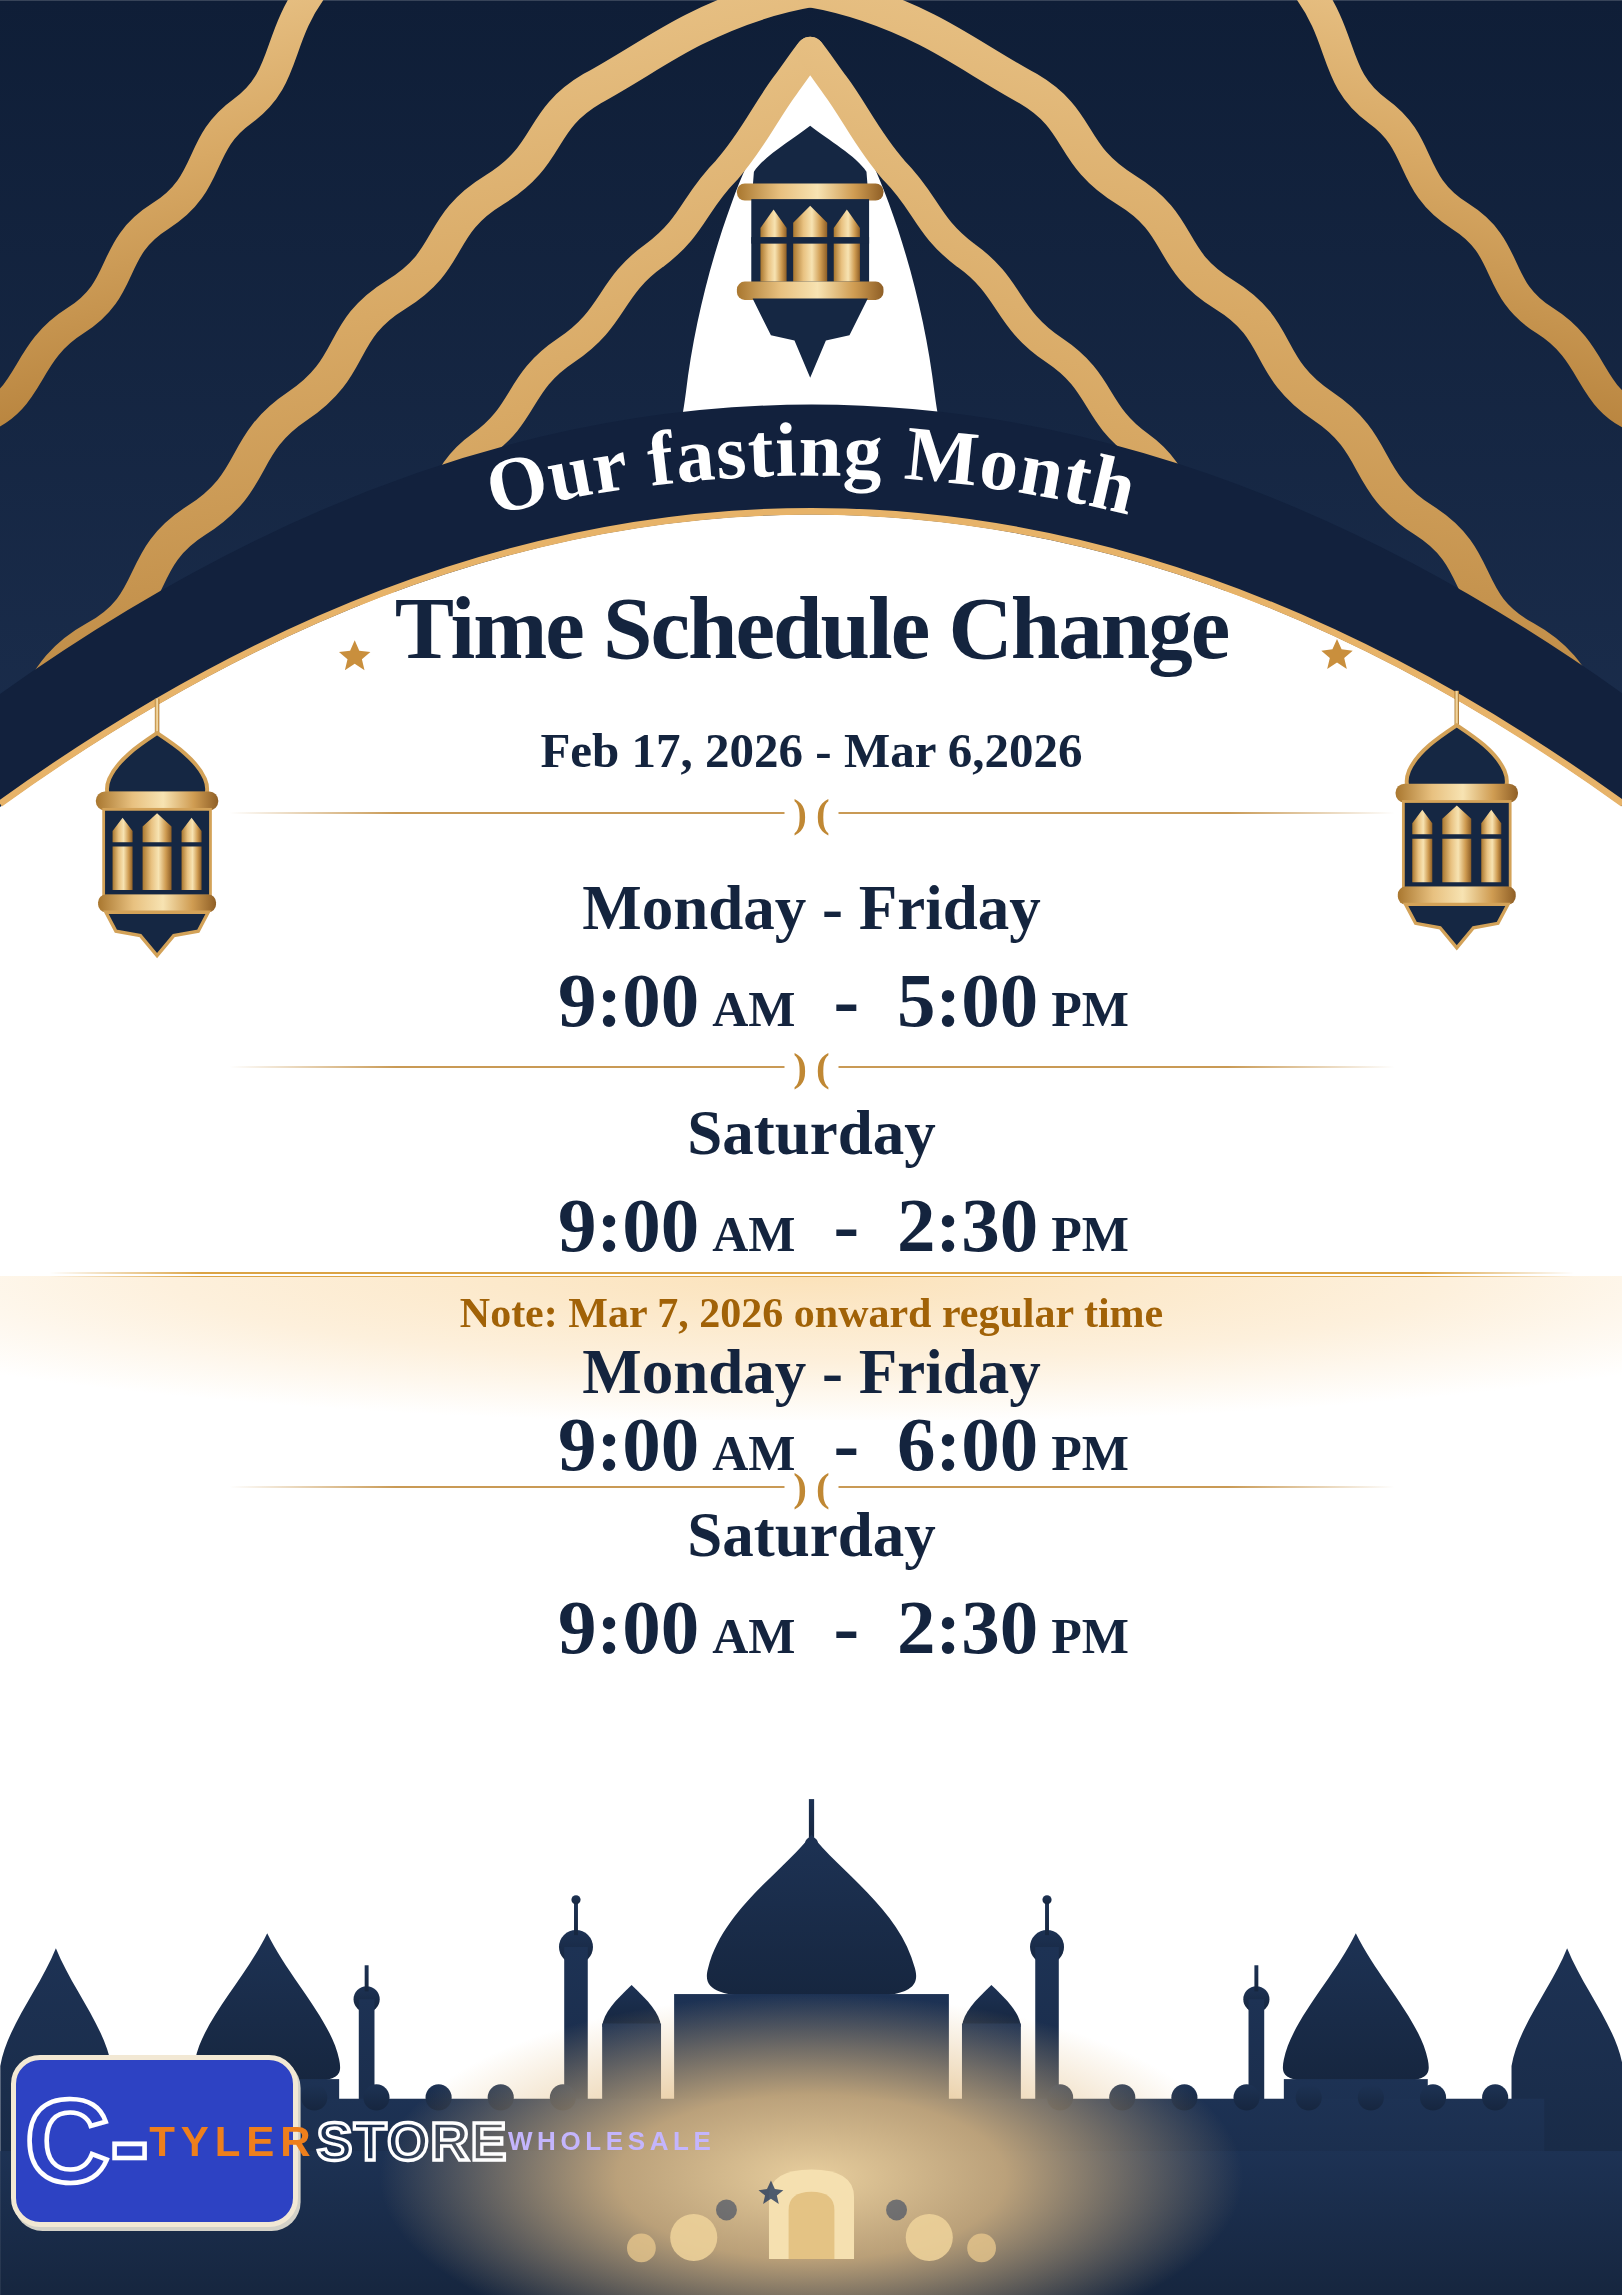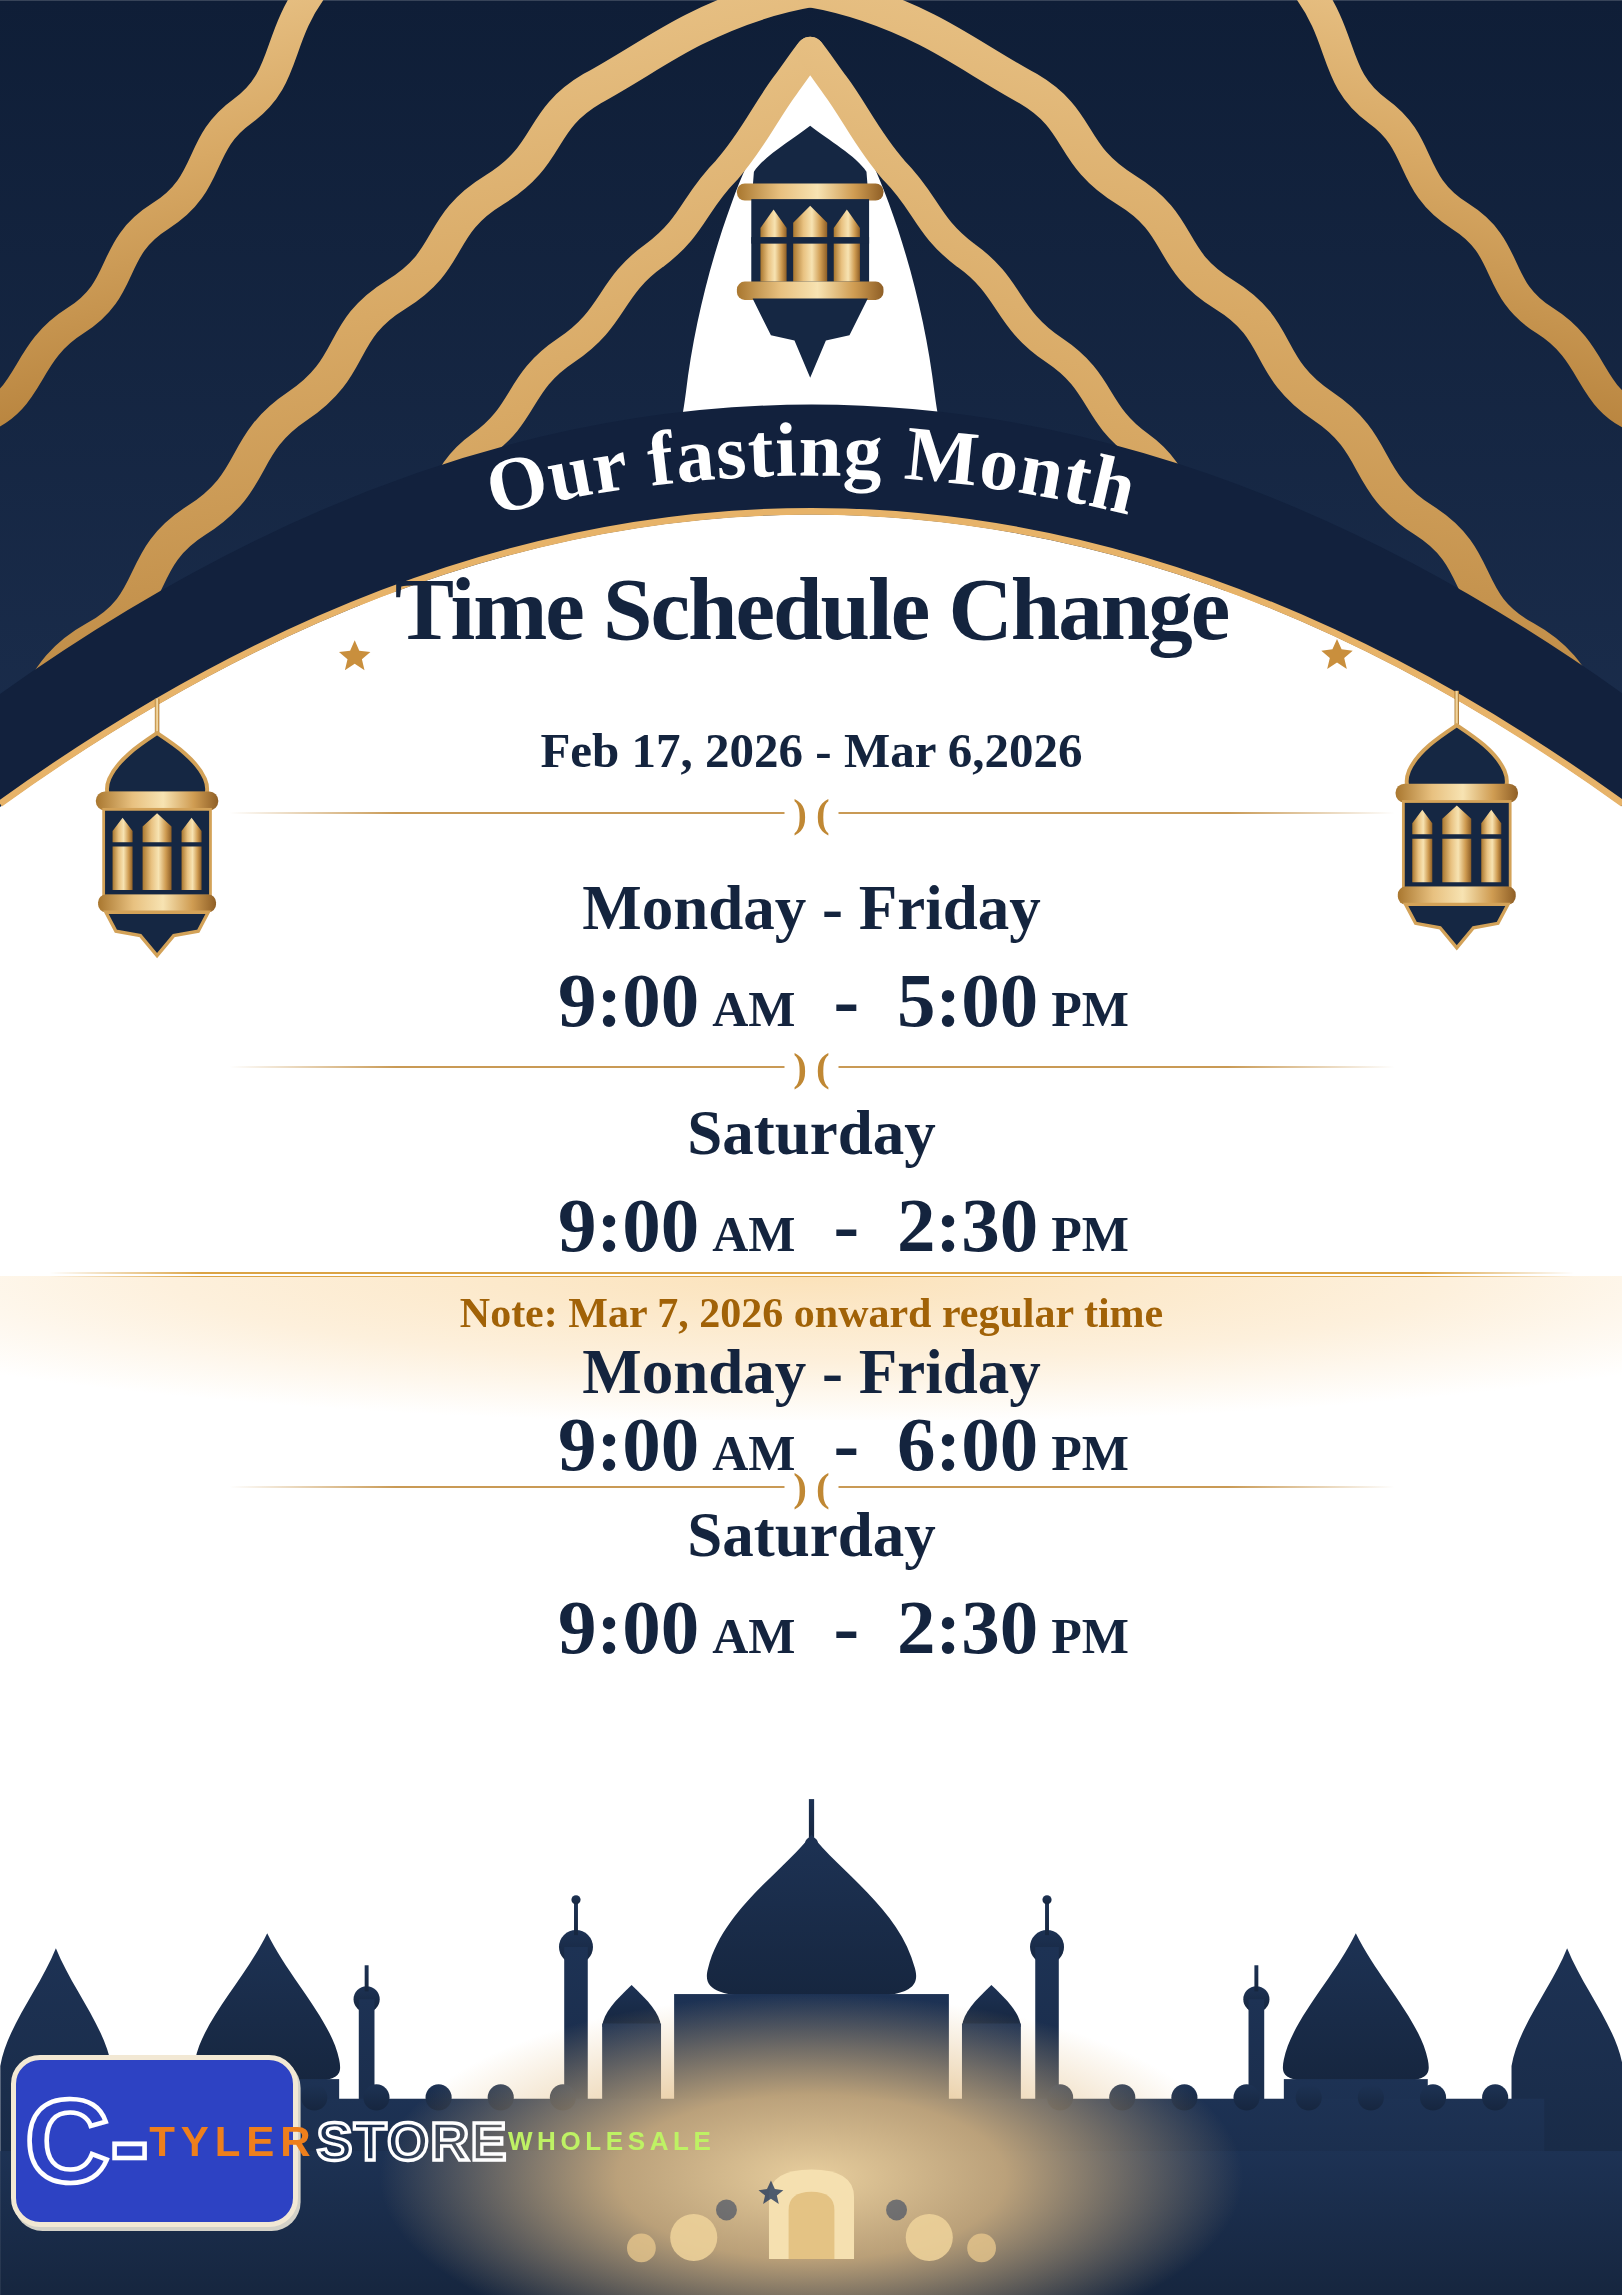--- a/index.html
+++ b/index.html
@@ -28,21 +28,21 @@
   .note{font-size:42px;font-weight:700;color:#a16207;line-height:56px;}
   #logo{position:absolute;left:10.5px;top:2055px;width:277px;height:162px;background:#2d42c3;
         border:5.2px solid #f2e8d4;border-radius:29px;box-shadow:2.6px 3.9px 0 rgba(245,238,222,.85);
         display:flex;align-items:center;font-family:"Liberation Sans",sans-serif;}
   #logo .big{flex:0 0 98px;font-size:118px;font-weight:700;color:transparent;
         -webkit-text-stroke:4.6px #ffffff;line-height:131px;text-align:center;margin-left:9.2px;}
   #logo .col{flex:1;display:flex;flex-direction:row;align-items:center;justify-content:center;}
   #logo .l1{color:#ee7f1c;font-size:42px;font-weight:700;letter-spacing:5.9px;line-height:43px;}
   #logo .l2{color:transparent;-webkit-text-stroke:3.3px #ffffff;font-size:54px;font-weight:700;
             letter-spacing:1.3px;line-height:52px;}
-  #logo .l3{color:#bef264;font-size:26px;font-weight:700;letter-spacing:4.6px;line-height:31px;}
+  #logo .l3{color:#c4b5fd;font-size:26px;font-weight:700;letter-spacing:4.6px;line-height:31px;}
 </style>
 </head>
 <body>
 
 <div id="poster">
 
   <svg width="1623" height="982" viewBox="0 0 2480 1500" style="position:absolute;top:0;left:0">
     <defs>
       <linearGradient id="navyGrad" x1="0" y1="0" x2="0" y2="1">
         <stop offset="0" stop-color="#0f1e37"></stop>
@@ -131,21 +131,21 @@
     <use href="#cresStar" transform="translate(487 990)"></use>
     <use href="#cresStar" transform="translate(1988 988)"></use>
 
     <use href="#sideLantern" transform="translate(240 1120) scale(0.85)"></use>
     <use href="#sideLantern" transform="translate(2226 1108) scale(0.85)"></use>
   </svg>
 
   <div class="note-band"></div>
   <div class="band-line"></div>
 
-  <div class="abs title" style="top:560px">Time Schedule Change</div>
+  <div class="abs title" style="top:579px">Time Schedule Change</div>
   <div class="abs date" style="top:708px">Feb 17, 2026 - Mar 6,2026</div>
 
   <div class="divider" style="top:792px">
     <div class="line l"></div>
     <span class="orn">)</span>
     <span class="orn">(</span>
     <div class="line r"></div>
   </div>
 
   <div class="abs day" style="top:865px">Monday - Friday</div>

